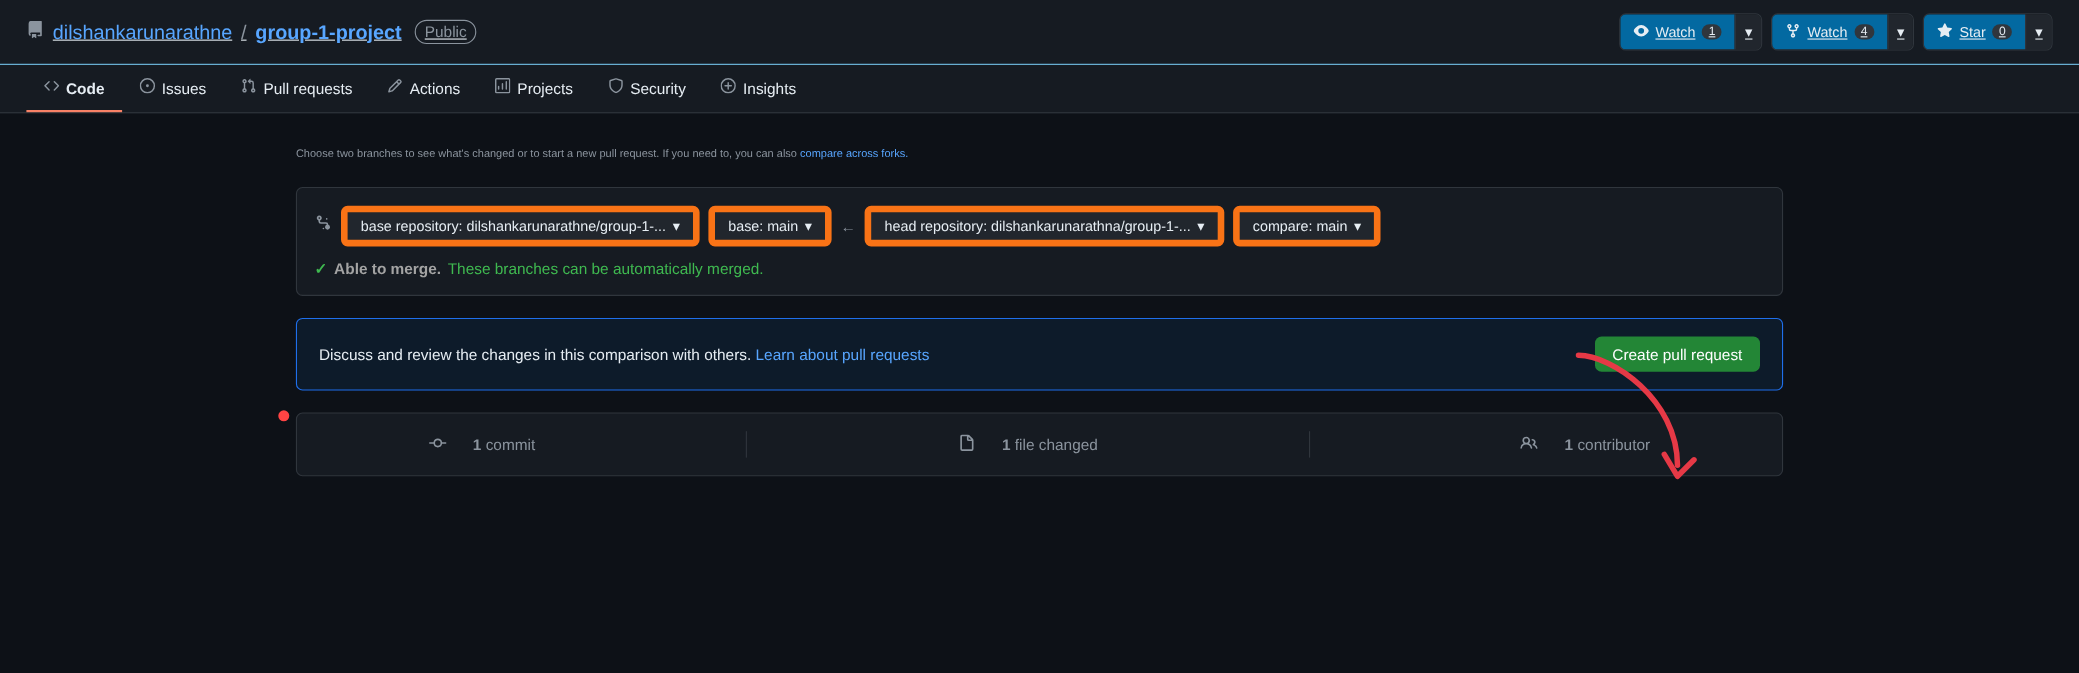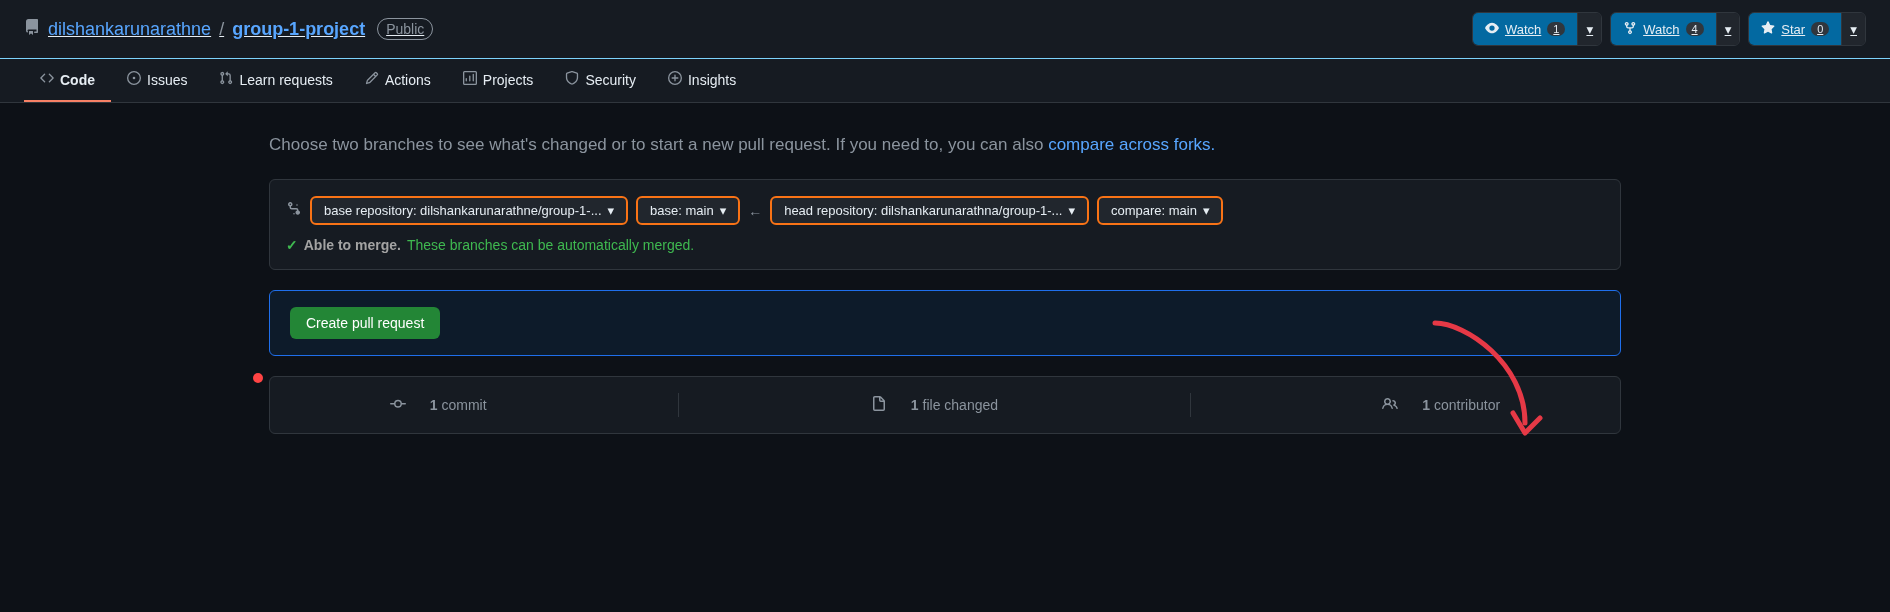--- a/index.html
+++ b/index.html
@@ -128,21 +128,21 @@
     }
 
     .page-title {
       font-size: 24px;
       font-weight: 400;
       color: #e6edf3;
       margin-bottom: 8px;
     }
     .page-description {
       color: #8b949e;
-      font-size: 17px;
+      font-size: 10px;
       margin-bottom: 24px;
     }
     .page-description a {
       color: #58a6ff;
       text-decoration: none;
     }
 
     
     .compare-box {
       border: 1px solid #30363d;
@@ -156,21 +156,21 @@
       align-items: center;
       gap: 8px;
       margin-bottom: 12px;
     }
     .compare-icon {
       color: #8b949e;
       font-size: 16px;
     }
     .select-btn {
       background-color: #21262d;
-      border: 2px solid #f97316;
+      border: 6px solid #f97316;
       border-radius: 6px;
       color: #e6edf3;
       padding: 5px 12px;
       cursor: pointer;
       display: flex;
       align-items: center;
       gap: 6px;
       font-size: 13px;
     }
     .arrow-icon { color: #8b949e; }
@@ -339,21 +339,21 @@
       </svg>
     </span>
     <span>Issues</span>
   </a>
   <a class="nav-tab">
     <span class="nav-tab-icon">
       <svg width="14" height="14" viewBox="0 0 16 16" fill="currentColor">
         <path fill-rule="evenodd" d="M7.177 3.073L9.573.677A.25.25 0 0110 .854v4.792a.25.25 0 01-.427.177L7.177 3.427a.25.25 0 010-.354zM3.75 2.5a.75.75 0 100 1.5.75.75 0 000-1.5zm-2.25.75a2.25 2.25 0 113 2.122v5.256a2.251 2.251 0 11-1.5 0V5.372A2.25 2.25 0 011.5 3.25zM11 2.5h-1V4h1a1 1 0 011 1v5.628a2.251 2.251 0 101.5 0V5A2.5 2.5 0 0011 2.5zm1 10.25a.75.75 0 111.5 0 .75.75 0 01-1.5 0zM3.75 12a.75.75 0 100 1.5.75.75 0 000-1.5z"></path>
       </svg>
     </span>
-    <span>Learn requests</span>
+    <span>Pull requests</span>
   </a>
   <a class="nav-tab">
     <span class="nav-tab-icon">
       <svg width="14" height="14" viewBox="0 0 16 16" fill="currentColor">
         <path fill-rule="evenodd" d="M11.013 1.427a1.75 1.75 0 012.474 0l1.086 1.086a1.75 1.75 0 010 2.474l-8.61 8.61c-.21.21-.47.364-.756.445l-3.251.93a.75.75 0 01-.927-.928l.929-3.25c.081-.286.235-.547.445-.758l8.61-8.61zm1.414 1.06a.25.25 0 00-.354 0L10.811 3.75l1.439 1.44 1.263-1.263a.25.25 0 000-.354l-1.086-1.086zM11.189 6.25L9.75 4.81l-6.286 6.287a.25.25 0 00-.064.108l-.558 1.953 1.953-.558a.249.249 0 00.108-.064l6.286-6.286z"></path>
       </svg>
     </span>
     <span>Actions</span>
   </a>
   <a class="nav-tab">
@@ -418,20 +418,24 @@
     </div>
 
     <div class="merge-status">
       <span class="check">✓</span>
       <strong class="merge-label">Able to merge.</strong>
       <span>These branches can be automatically merged.</span>
     </div>
   </div>
 
   <div class="discuss-banner">
+    <span class="discuss-text">
+      <span>Discuss and review the changes in this comparison with others.</span>
+      <a> Learn about pull requests</a>
+    </span>
     <button class="btn-create-pr">Create pull request</button>
   </div>
 
   <div class="arrow-annotation">
     <svg class="red-arrow" viewBox="0 0 160 160" fill="none" xmlns="http://www.w3.org/2000/svg">
 
       <path d="M 30 20 C 60 20, 120 60, 120 120" stroke="#e63946" stroke-width="5" fill="none" stroke-linecap="round"></path>
 
       <path d="M 108 110 L 120 130 L 135 115" stroke="#e63946" stroke-width="5" fill="none" stroke-linecap="round" stroke-linejoin="round"></path>
     </svg>

